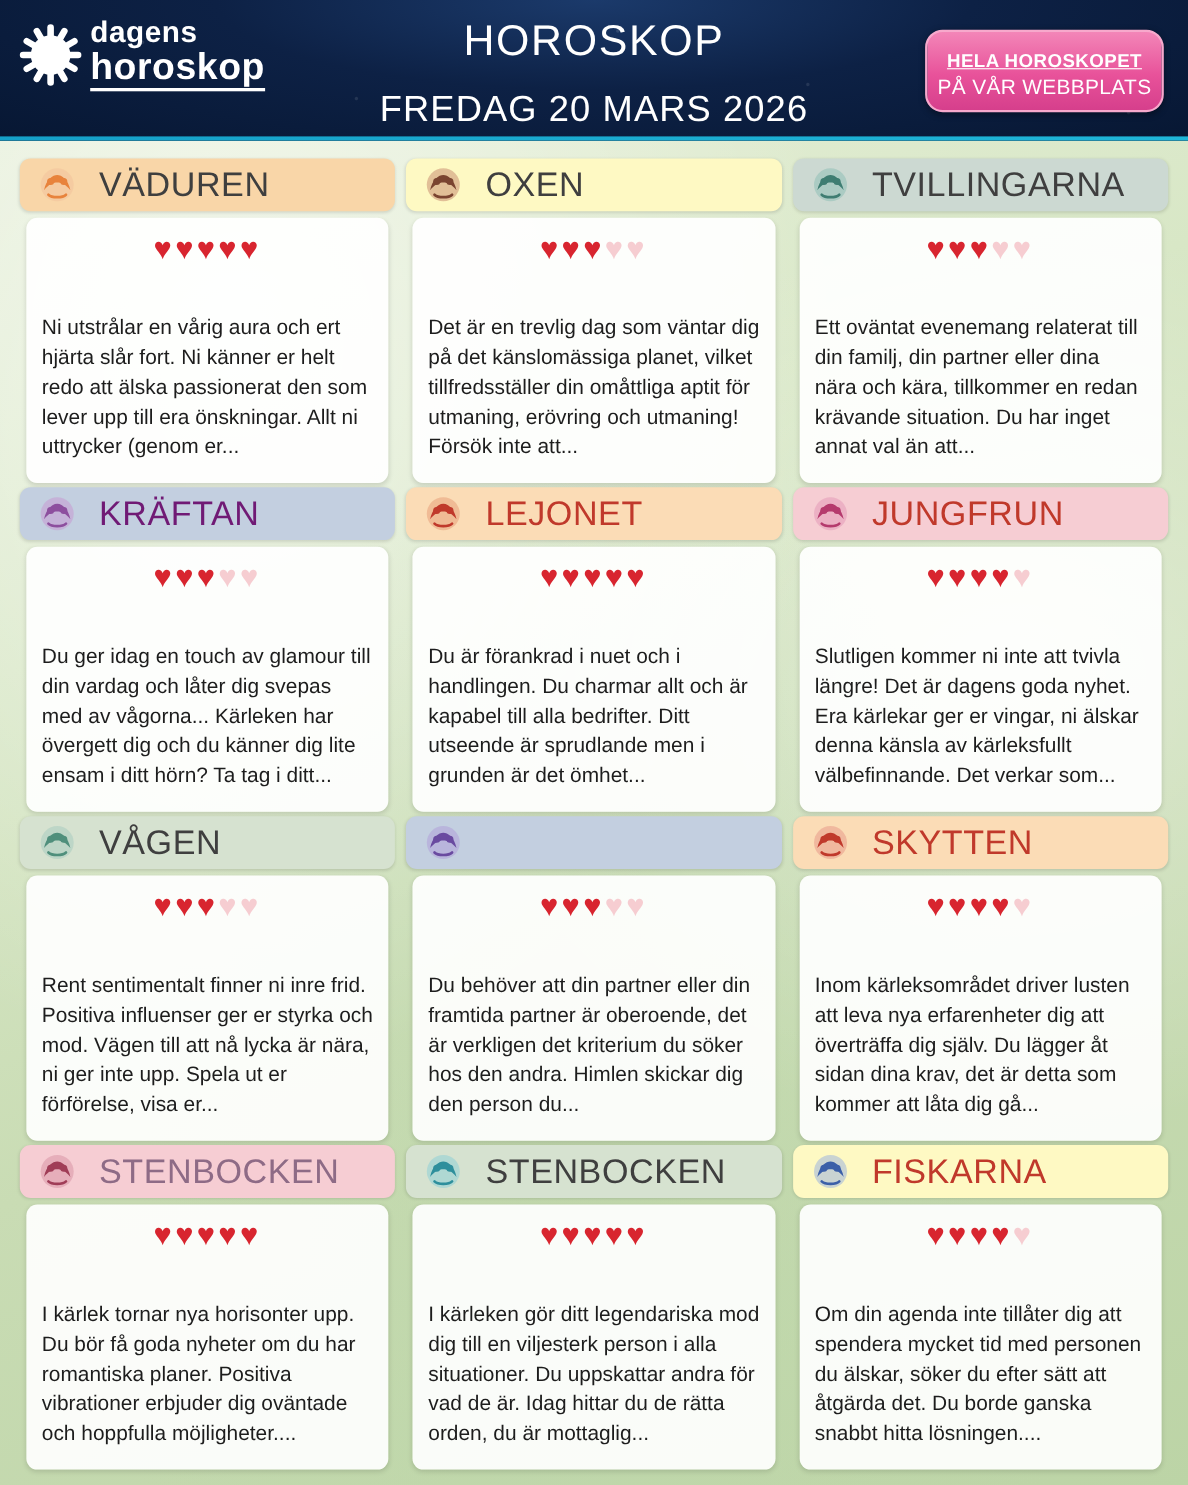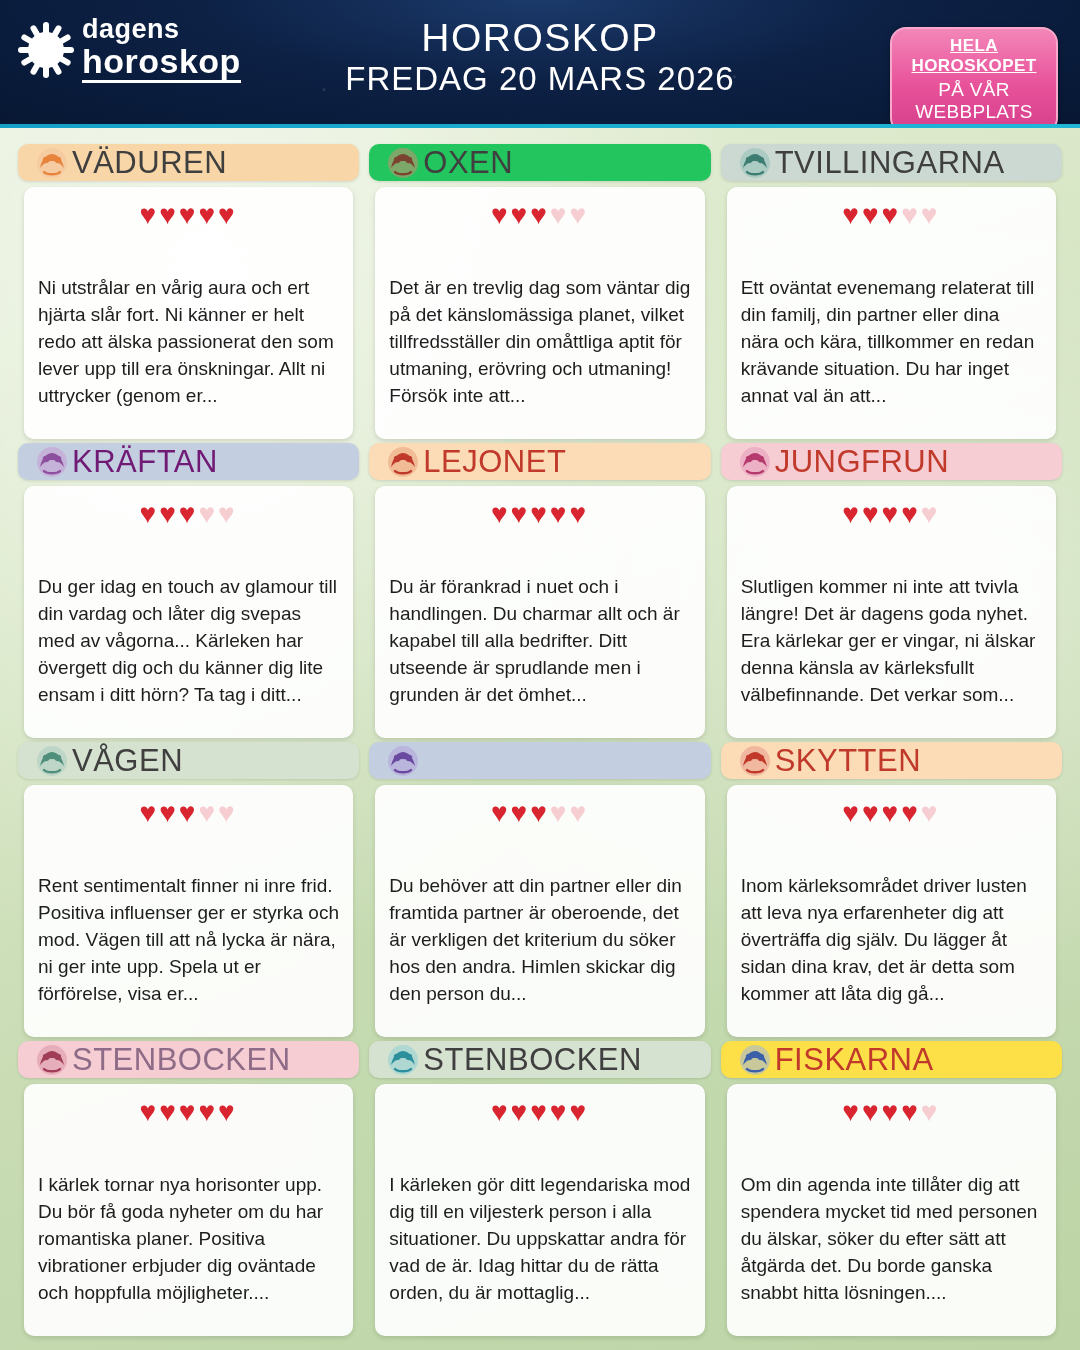--- a/index.html
+++ b/index.html
@@ -51,24 +51,24 @@
   }
   .logo-text .l2 {
     font-size: 34px; font-weight: bold; letter-spacing: .5px;
     border-bottom: 3px solid #fff; padding-bottom: 2px; margin-top: 1px;
   }
   .head-title {
     position: absolute; left: 0; right: 0; top: 16px;
     text-align: center; color: #fff;
   }
   .head-title .t1 { font-size: 39px; letter-spacing: 1.5px; }
-  .head-title .t2 { font-size: 33px; letter-spacing: 1px; margin-top: 0; }
+  .head-title .t2 { font-size: 33px; letter-spacing: 1px; margin-top: 20px; }
   .cta {
     position: absolute; right: 22px; top: 27px;
-    width: 168px; padding: 7px 8px 9px;
+    width: 217px; padding: 17px 8px 9px;
     border-radius: 16px; text-align: center;
     background: linear-gradient(180deg, #f386b8 0%, #e8529a 55%, #d63f8c 100%);
     border: 2px solid #f7a9cc;
     box-shadow: 0 2px 6px rgba(0,0,0,.35);
   }
   .cta .c1 {
     color: #fff; font-size: 17px; font-weight: bold; letter-spacing: .4px;
     text-decoration: underline;
   }
   .cta .c2 { color: #fff; font-size: 19px; font-weight: normal; margin-top: 3px; letter-spacing: .3px; }
@@ -88,22 +88,22 @@
     position: absolute; left: 0; right: 0; top: 128px; bottom: 0;
     display: grid;
     grid-template-columns: repeat(3, 1fr);
     grid-template-rows: repeat(4, 1fr);
     column-gap: 10px; row-gap: 4px;
     padding: 16px 18px 14px;
   }
   .card { display: flex; flex-direction: column; }
 
   .sign-head {
-    display: flex; align-items: center; gap: 0;
-    height: 37px; border-radius: 10px;
+    display: flex; align-items: center; gap: 18px;
+    height: 48px; border-radius: 10px;
     padding: 0 14px;
     box-shadow: 0 1px 3px rgba(0,0,0,.12);
   }
   .sign-name {
     font-size: 31px; letter-spacing: .5px;
     white-space: nowrap;
   }
   .sign-glyph { width: 40px; height: 38px; flex: 0 0 40px; }
 
   .body-card {
@@ -169,21 +169,21 @@
             <path d="M12 28c3 3 13 3 16 0" stroke="#e8833c" stroke-width="2.4" fill="none" stroke-linecap="round"></path>
           </svg></span>
         <span class="sign-name" style="color:#3f3f3f">VÄDUREN</span>
       </div>
       <div class="body-card">
         <div class="hearts"><span class="on">♥</span><span class="on">♥</span><span class="on">♥</span><span class="on">♥</span><span class="on">♥</span></div>
         <div class="text">Ni utstrålar en vårig aura och ert hjärta slår fort. Ni känner er helt redo att älska passionerat den som lever upp till era önskningar. Allt ni uttrycker (genom er...</div>
       </div>
     </div>
     <div class="card">
-      <div class="sign-head" style="background:#22c55e">
+      <div class="sign-head" style="background:#fef9c3">
         <span class="sign-glyph"><svg viewBox="0 0 40 38" width="40" height="38" aria-hidden="true">
             <circle cx="20" cy="19" r="15" fill="#c98f72" opacity="0.55"></circle>
             <path d="M8 24c2-10 8-14 12-14s10 4 12 14c-4-5-8-7-12-7s-8 2-12 7z" fill="#7a4430"></path>
             <circle cx="14" cy="16" r="3.2" fill="#7a4430"></circle>
             <circle cx="26" cy="16" r="3.2" fill="#7a4430"></circle>
             <path d="M12 28c3 3 13 3 16 0" stroke="#7a4430" stroke-width="2.4" fill="none" stroke-linecap="round"></path>
           </svg></span>
         <span class="sign-name" style="color:#3f3f3f">OXEN</span>
       </div>
       <div class="body-card">
@@ -328,21 +328,21 @@
             <path d="M12 28c3 3 13 3 16 0" stroke="#2e8f9c" stroke-width="2.4" fill="none" stroke-linecap="round"></path>
           </svg></span>
         <span class="sign-name" style="color:#3f3f3f">STENBOCKEN</span>
       </div>
       <div class="body-card">
         <div class="hearts"><span class="on">♥</span><span class="on">♥</span><span class="on">♥</span><span class="on">♥</span><span class="on">♥</span></div>
         <div class="text">I kärleken gör ditt legendariska mod dig till en viljesterk person i alla situationer. Du uppskattar andra för vad de är. Idag hittar du de rätta orden, du är mottaglig...</div>
       </div>
     </div>
     <div class="card">
-      <div class="sign-head" style="background:#fde047">
+      <div class="sign-head" style="background:#fef9c3">
         <span class="sign-glyph"><svg viewBox="0 0 40 38" width="40" height="38" aria-hidden="true">
             <circle cx="20" cy="19" r="15" fill="#9db4de" opacity="0.55"></circle>
             <path d="M8 24c2-10 8-14 12-14s10 4 12 14c-4-5-8-7-12-7s-8 2-12 7z" fill="#3b5fa8"></path>
             <circle cx="14" cy="16" r="3.2" fill="#3b5fa8"></circle>
             <circle cx="26" cy="16" r="3.2" fill="#3b5fa8"></circle>
             <path d="M12 28c3 3 13 3 16 0" stroke="#3b5fa8" stroke-width="2.4" fill="none" stroke-linecap="round"></path>
           </svg></span>
         <span class="sign-name" style="color:#c0392b">FISKARNA</span>
       </div>
       <div class="body-card">

